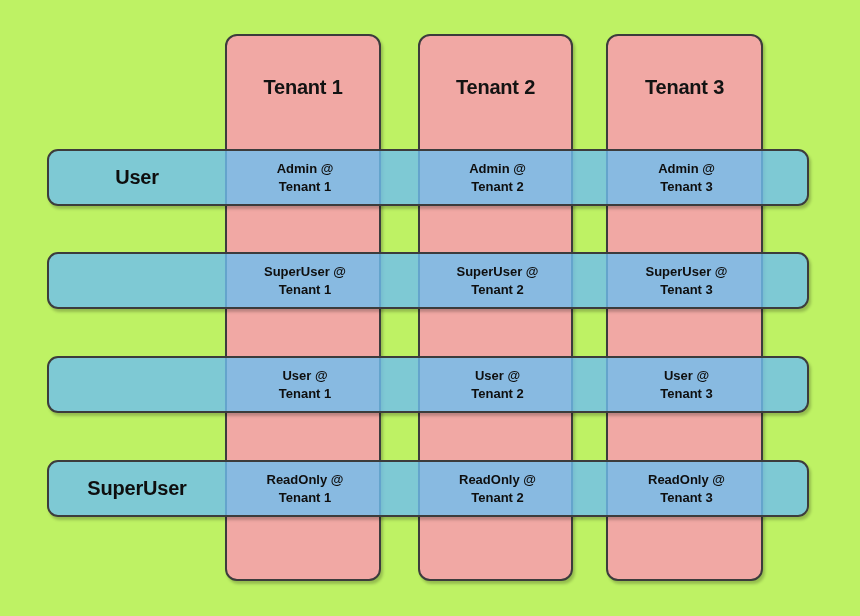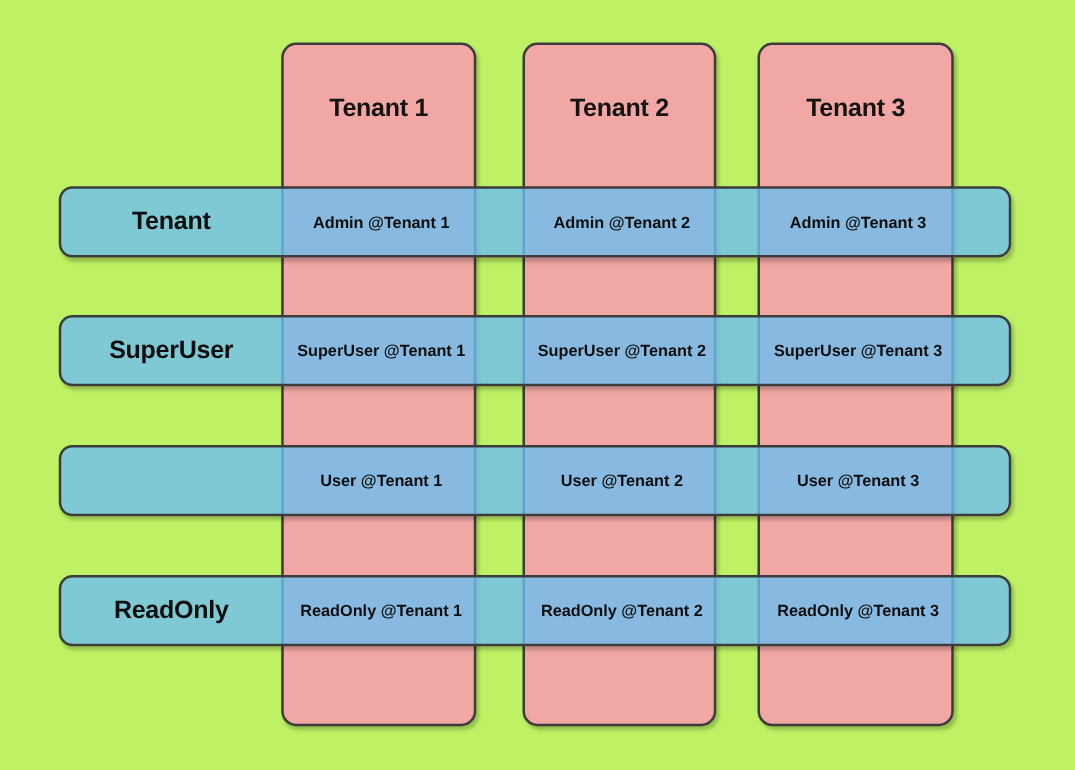--- a/index.html
+++ b/index.html
@@ -66,20 +66,21 @@
     color: #0e0e0e;
     letter-spacing: -0.2px;
   }
 
   
   .cell {
     position: absolute;
     top: 0;
     bottom: 0;
     display: flex;
+    flex-direction: column;
     align-items: center;
     justify-content: center;
     font-size: 13px;
     font-weight: bold;
     color: #0e0e0e;
     line-height: 1.33;
     text-align: center;
     pointer-events: auto;
   }
   .cell .line { display: block; white-space: nowrap; }
@@ -94,36 +95,35 @@
       </div>
       <div class="tenant-column" style="left: 418px; top: 34px; width: 155px; height: 547px;">
         <div class="tenant-column-label">Tenant 2</div>
       </div>
       <div class="tenant-column" style="left: 606px; top: 34px; width: 157px; height: 547px;">
         <div class="tenant-column-label">Tenant 3</div>
       </div>
     </div>
   <div id="rows-layer">
       <div class="role-row" style="left: 47px; top: 149px; width: 762px; height: 57px;">
-        <div class="role-row-label">Tenant</div>
+        <div class="role-row-label">User</div>
         <div class="cell" style="left: 178px; width: 156px;">
           <span class="line">Admin @</span>
           <span class="line">Tenant 1</span>
         </div>
         <div class="cell" style="left: 371px; width: 155px;">
           <span class="line">Admin @</span>
           <span class="line">Tenant 2</span>
         </div>
         <div class="cell" style="left: 559px; width: 157px;">
           <span class="line">Admin @</span>
           <span class="line">Tenant 3</span>
         </div>
       </div>
       <div class="role-row" style="left: 47px; top: 252px; width: 762px; height: 57px;">
-        <div class="role-row-label">SuperUser</div>
         <div class="cell" style="left: 178px; width: 156px;">
           <span class="line">SuperUser @</span>
           <span class="line">Tenant 1</span>
         </div>
         <div class="cell" style="left: 371px; width: 155px;">
           <span class="line">SuperUser @</span>
           <span class="line">Tenant 2</span>
         </div>
         <div class="cell" style="left: 559px; width: 157px;">
           <span class="line">SuperUser @</span>
@@ -138,21 +138,21 @@
         <div class="cell" style="left: 371px; width: 155px;">
           <span class="line">User @</span>
           <span class="line">Tenant 2</span>
         </div>
         <div class="cell" style="left: 559px; width: 157px;">
           <span class="line">User @</span>
           <span class="line">Tenant 3</span>
         </div>
       </div>
       <div class="role-row" style="left: 47px; top: 460px; width: 762px; height: 57px;">
-        <div class="role-row-label">ReadOnly</div>
+        <div class="role-row-label">SuperUser</div>
         <div class="cell" style="left: 178px; width: 156px;">
           <span class="line">ReadOnly @</span>
           <span class="line">Tenant 1</span>
         </div>
         <div class="cell" style="left: 371px; width: 155px;">
           <span class="line">ReadOnly @</span>
           <span class="line">Tenant 2</span>
         </div>
         <div class="cell" style="left: 559px; width: 157px;">
           <span class="line">ReadOnly @</span>

